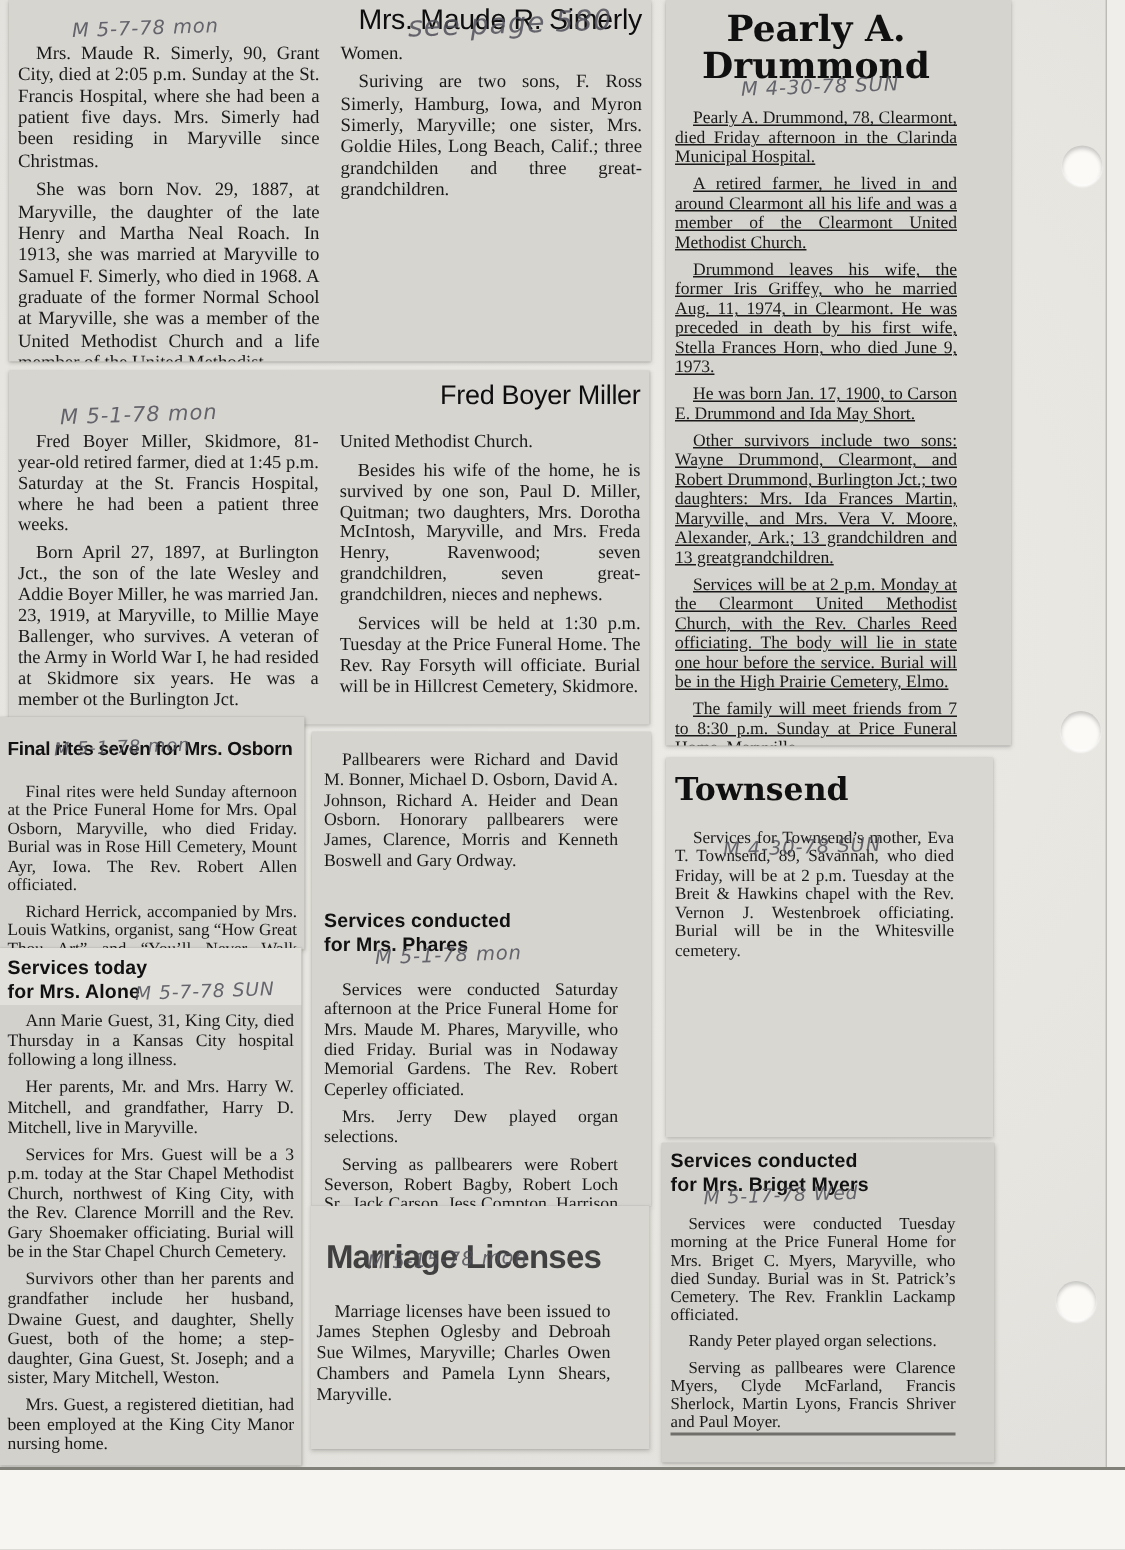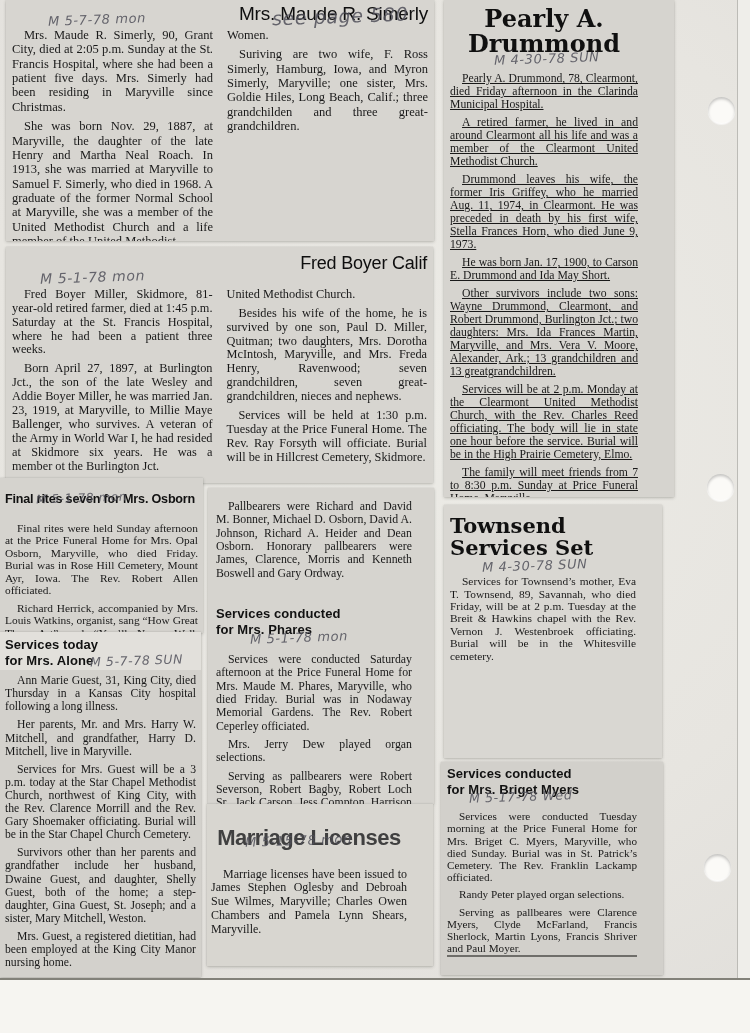--- a/index.html
+++ b/index.html
@@ -84,29 +84,29 @@
 
   <section class="clip" id="simerly">
     <h1 class="t-sans-lg">Mrs. Maude R. Simerly</h1>
     <div class="cols">
       <div class="col">
         <p>Mrs. Maude R. Simerly, 90, Grant City, died at 2:05 p.m. Sunday at the St. Francis Hospital, where she had been a patient five days. Mrs. Simerly had been residing in Maryville since Christmas.</p>
         <p>She was born Nov. 29, 1887, at Maryville, the daughter of the late Henry and Martha Neal Roach. In 1913, she was married at Maryville to Samuel F. Simerly, who died in 1968. A graduate of the former Normal School at Maryville, she was a member of the United Methodist Church and a life member of the United Methodist</p>
       </div>
       <div class="col">
         <p class="cont">Women.</p>
-        <p>Suriving are two wife, F. Ross Simerly, Hamburg, Iowa, and Myron Simerly, Maryville; one sister, Mrs. Goldie Hiles, Long Beach, Calif.; three grandchilden and three great-grandchildren.</p>
+        <p>Suriving are two sons, F. Ross Simerly, Hamburg, Iowa, and Myron Simerly, Maryville; one sister, Mrs. Goldie Hiles, Long Beach, Calif.; three grandchilden and three great-grandchildren.</p>
       </div>
     </div>
     <div class="hw" style="left:42px;top:13px;">M 5-7-78 mon</div>
     <div class="hw" style="left:266px;top:6px;font-size:19px;">see page 580</div>
   </section>
 
   <section class="clip" id="miller">
-    <h1 class="t-sans-lg" style="font-size:18px;">Fred Boyer Calif</h1>
+    <h1 class="t-sans-lg" style="font-size:18px;">Fred Boyer Miller</h1>
     <div class="cols">
       <div class="col">
         <p>Fred Boyer Miller, Skidmore, 81-year-old retired farmer, died at 1:45 p.m. Saturday at the St. Francis Hospital, where he had been a patient three weeks.</p>
         <p>Born April 27, 1897, at Burlington Jct., the son of the late Wesley and Addie Boyer Miller, he was married Jan. 23, 1919, at Maryville, to Millie Maye Ballenger, who survives. A veteran of the Army in World War I, he had resided at Skidmore six years. He was a member ot the Burlington Jct.</p>
       </div>
       <div class="col">
         <p class="cont">United Methodist Church.</p>
         <p>Besides his wife of the home, he is survived by one son, Paul D. Miller, Quitman; two daughters, Mrs. Dorotha McIntosh, Maryville, and Mrs. Freda Henry, Ravenwood; seven grandchildren, seven great-grandchildren, nieces and nephews.</p>
         <p>Services will be held at 1:30 p.m. Tuesday at the Price Funeral Home. The Rev. Ray Forsyth will officiate. Burial will be in Hillcrest Cemetery, Skidmore.</p>
       </div>
@@ -168,21 +168,20 @@
       <p>He was born Jan. 17, 1900, to Carson E. Drummond and Ida May Short.</p>
       <p>Other survivors include two sons: Wayne Drummond, Clearmont, and Robert Drummond, Burlington Jct.; two daughters: Mrs. Ida Frances Martin, Maryville, and Mrs. Vera V. Moore, Alexander, Ark.; 13 grandchildren and 13 greatgrandchildren.</p>
       <p>Services will be at 2 p.m. Monday at the Clearmont United Methodist Church, with the Rev. Charles Reed officiating. The body will lie in state one hour before the service. Burial will be in the High Prairie Cemetery, Elmo.</p>
       <p>The family will meet friends from 7 to 8:30 p.m. Sunday at Price Funeral Home, Maryville.</p>
     </div>
     <div class="hw" style="left:50px;top:52px;font-size:13px;">M 4-30-78 SUN</div>
   </section>
 
   <section class="clip" id="townsend">
     <h1 class="t-serif-lg" style="margin:0;">Townsend</h1>
-    <h1 class="t-serif-lg" style="margin:0;">Services Set</h1>
     <div class="body">
       <p>Services for Townsend’s mother, Eva T. Townsend, 89, Savannah, who died Friday, will be at 2 p.m. Tuesday at the Breit &amp; Hawkins chapel with the Rev. Vernon J. Westenbroek officiating. Burial will be in the Whitesville cemetery.</p>
     </div>
     <div class="hw" style="left:38px;top:54px;font-size:13px;">M 4-30-78 SUN</div>
   </section>
 
   <section class="clip" id="myers">
     <div class="t-sans-sm">Services conducted</div>
     <div class="t-sans-sm">for Mrs. Briget Myers</div>
     <div class="body">

